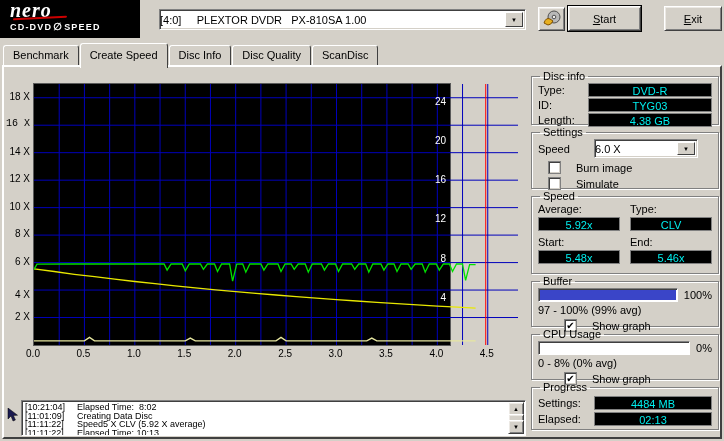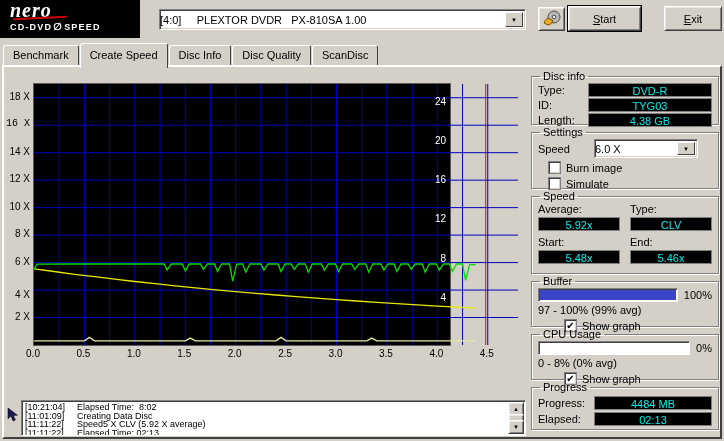--- a/index.html
+++ b/index.html
@@ -49,21 +49,21 @@
   .lbl{font-size:11px;}
   .lcd{background:#000;color:#00efef;text-align:center;font-size:11px;height:14px;line-height:14px;border:1px solid #808080;box-sizing:border-box;}
 
   #fs-discinfo{height:55px;}
   .di-grid{display:grid;grid-template-columns:46px 1fr;row-gap:1px;column-gap:4px;align-items:center;}
 
   #fs-settings{height:63px;}
   .set-row{display:flex;align-items:center;}
   .set-row .lbl{width:56px;}
   .combo-inline{position:relative;width:104px;height:19px;}
-  .cb-row{display:flex;align-items:center;gap:5px;margin:3px 0 0 10px;}
+  .cb-row{display:flex;align-items:center;gap:15px;margin:3px 0 0 10px;}
   .cb-row.indent{margin-left:26px;}
   .cb-box{width:11px;height:11px;background:#fff;border:1px solid #808080;box-shadow:inset 1px 1px 0 #404040,inset -1px -1px 0 #d4d0c8;font-size:10px;line-height:11px;text-align:center;color:#000;flex:none;}
 
   #fs-speed{height:84px;}
   .sp-grid{display:grid;grid-template-columns:1fr 1fr;column-gap:10px;row-gap:2px;}
   .sp-grid .mt{margin-top:3px;}
 
   #fs-buffer,#fs-cpu{height:52px;}
   .bar-row{display:flex;align-items:center;gap:6px;}
   .bar{flex:1;height:12px;background:#fff;border:1px solid;border-color:#808080 #fff #fff #808080;box-shadow:inset 1px 1px 0 #404040;position:relative;box-sizing:content-box;}
@@ -273,42 +273,42 @@
         <div class="range">0 - 8% (0% avg)</div>
         <div class="cb-row indent">
           <span class="cb-box">✔</span>
           <span>Show graph</span>
         </div>
       </fieldset>
 
       <fieldset id="fs-progress">
         <legend>Progress</legend>
         <div class="pg-row">
-          <span class="lbl">Progress:</span>
+          <span class="lbl">Settings:</span>
           <span class="lcd">4484 MB</span>
         </div>
         <div class="pg-row">
           <span class="lbl">Elapsed:</span>
           <span class="lcd">02:13</span>
         </div>
       </fieldset>
 
     </div>
 
     <div id="log">
       <div id="log-icon">
         <svg width="12" height="14" viewBox="0 0 12 14">
           <polygon points="1,0 1,11 4,8 6,13 8.4,12 6.4,7.4 10.5,7.2" fill="#1a1a50" stroke="#000" stroke-width="0.5"></polygon>
         </svg>
       </div>
       <div id="log-box">
         <div class="log-line"><span class="log-time">[10:21:04]</span><span>Elapsed Time:  8:02</span></div>
         <div class="log-line"><span class="log-time">[11:01:09]</span><span>Creating Data Disc</span></div>
         <div class="log-line"><span class="log-time">[11:11:22]</span><span>Speed5 X CLV (5.92 X average)</span></div>
-        <div class="log-line"><span class="log-time">[11:11:22]</span><span>Elapsed Time: 02:13</span></div>
+        <div class="log-line"><span class="log-time">[11:11:22]</span><span>Elapsed Time: 10:13</span></div>
         <div class="scrollbar">
           <div class="sb-btn">
               <span>▲</span>
             </div>
           <div class="sb-thumb"></div>
           <div class="sb-btn" style="position:absolute;left:0;right:0;bottom:0;">
               <span>▼</span>
             </div>
         </div>
       </div>

